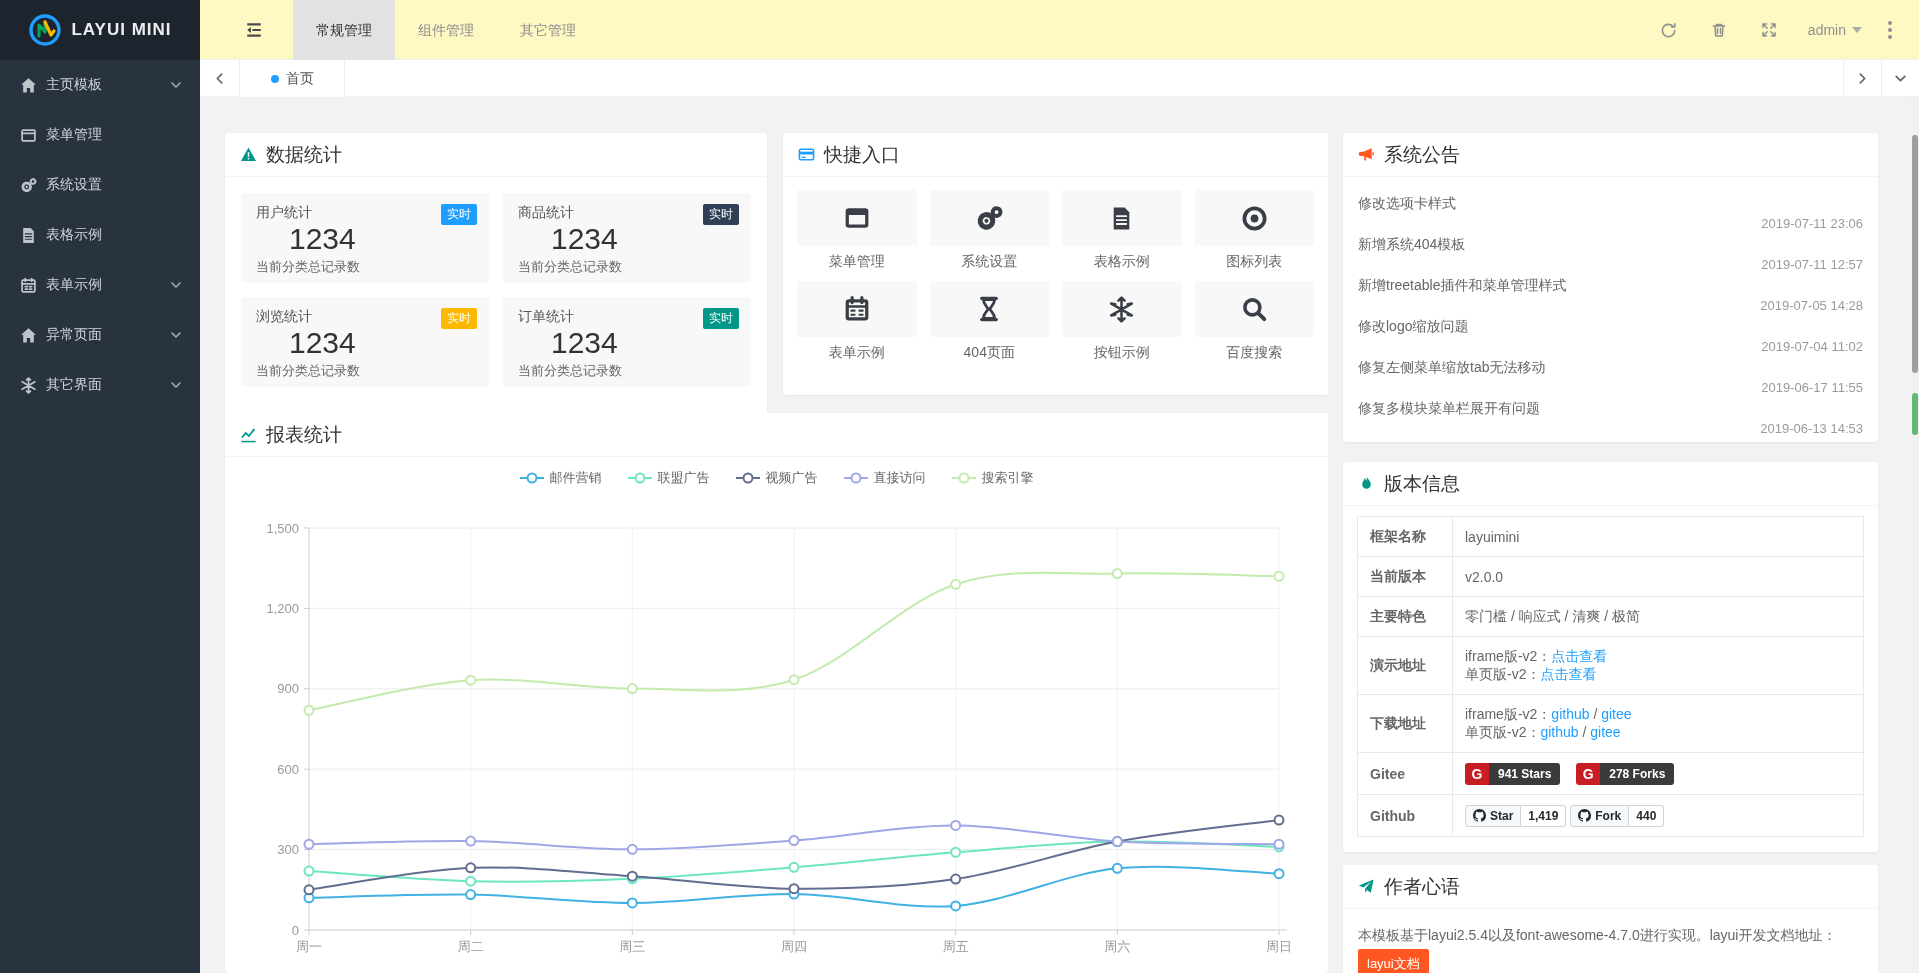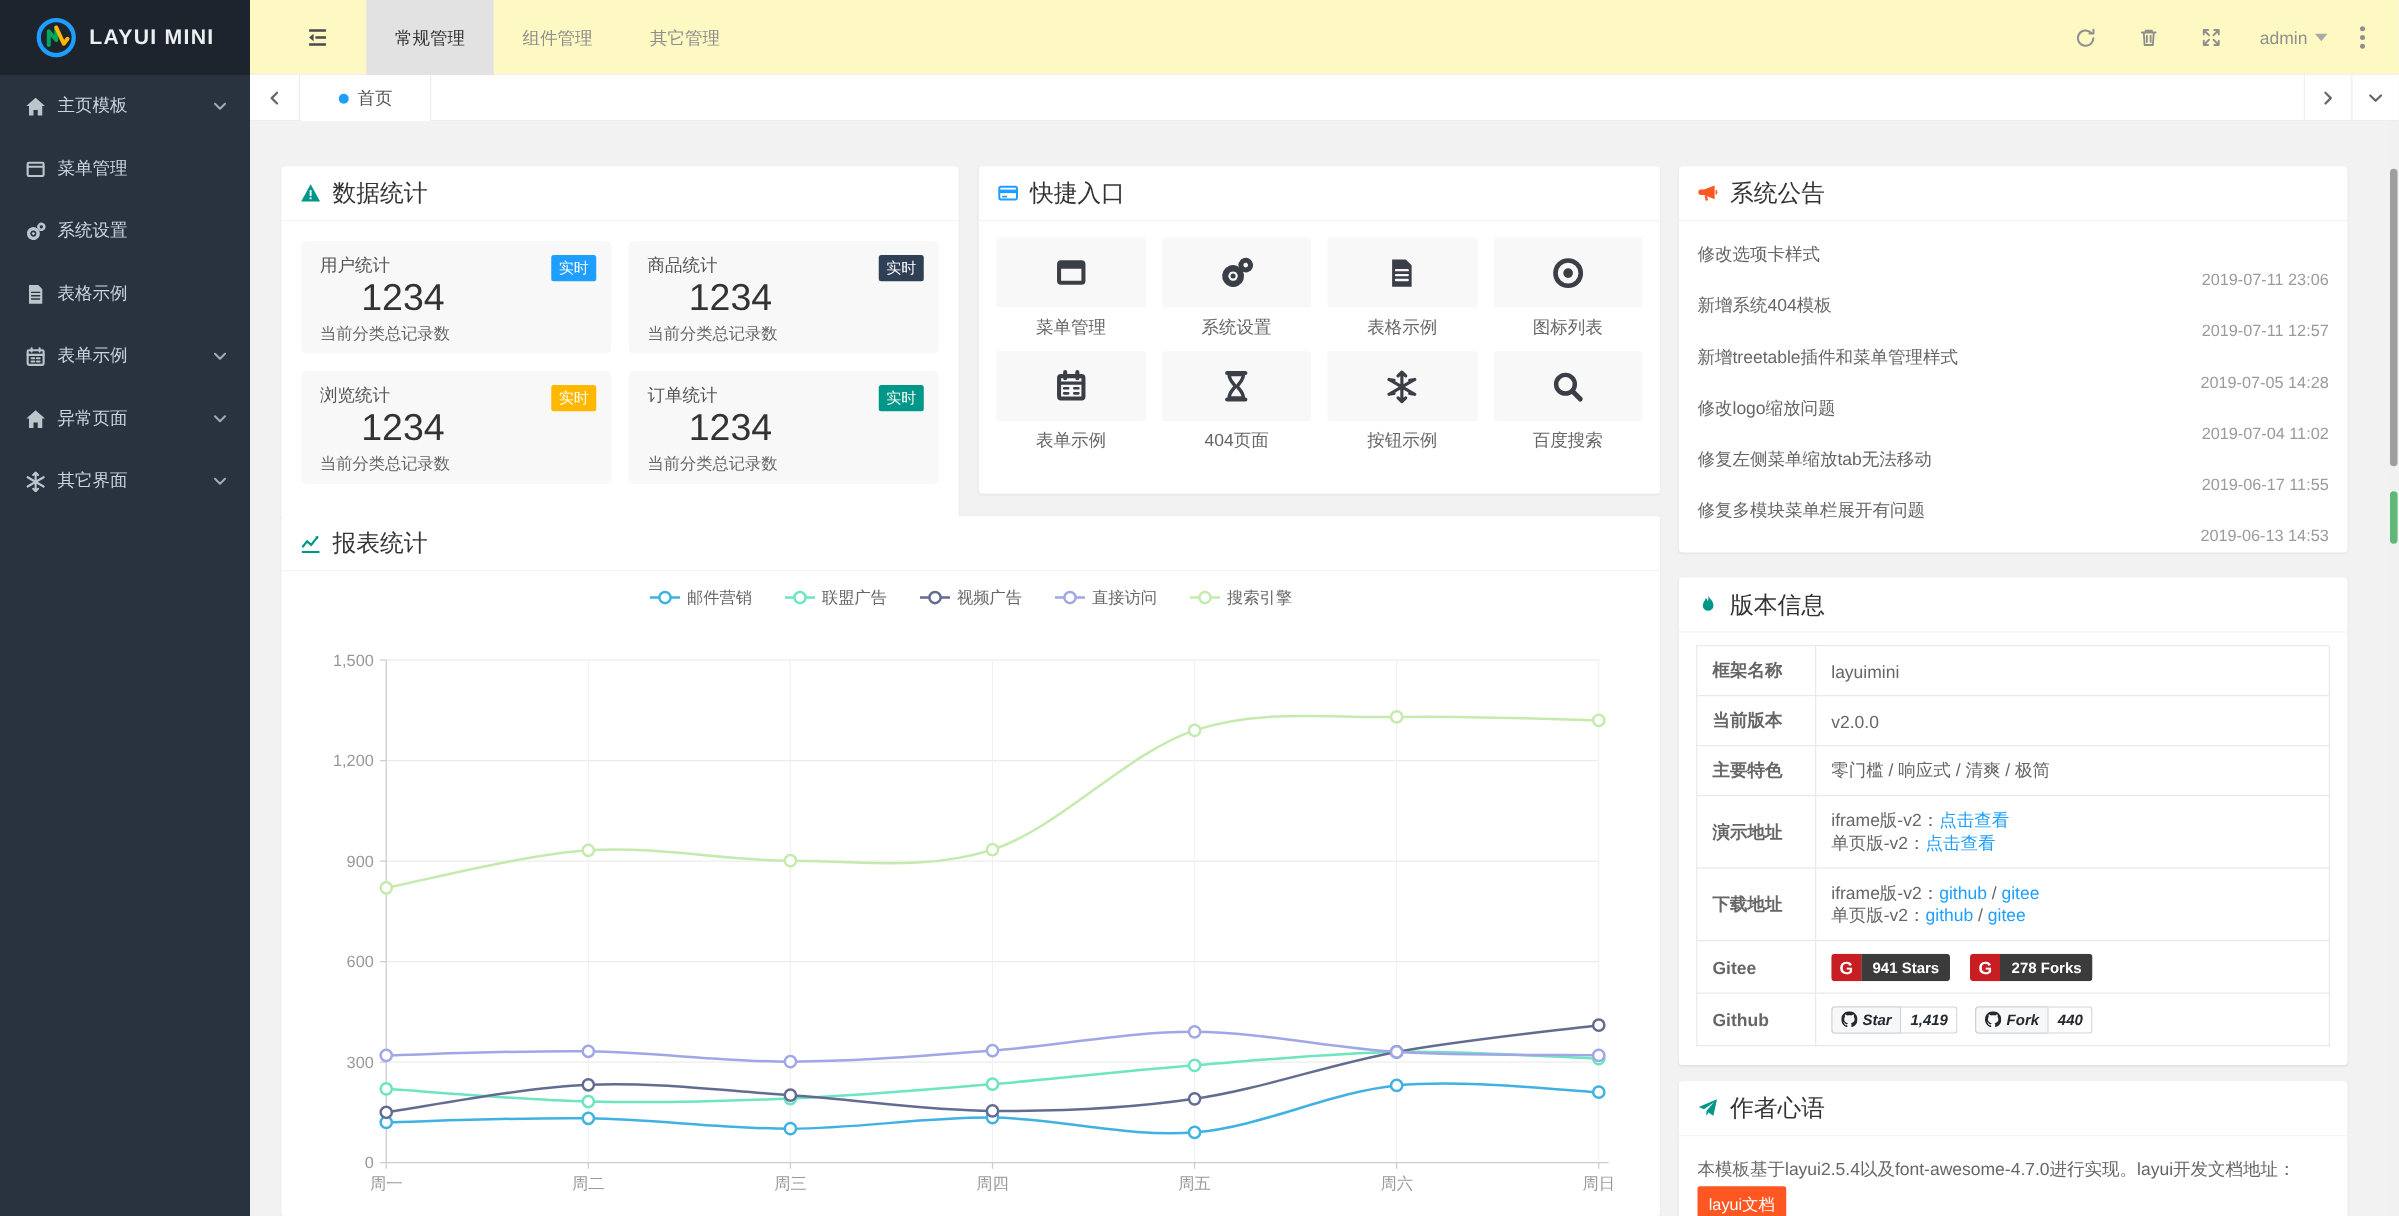--- a/index.html
+++ b/index.html
@@ -80,21 +80,21 @@
   
   .ver-body { padding:10px 14px; }
   .ver-table { width:100%; border-collapse:collapse; font-size:14px; color:#666; }
   .ver-table td { border:1px solid #e9e9e9; padding:6px 12px; }
   .ver-table td.lb { width:95px;font-weight:bold; }
   .ver-table a { color:#1E9FFF; text-decoration:none; cursor:pointer; }
   .r40 td{ height:40px; } .r58 td{ height:58px; } .r42 td{ height:42px; }
   .gitee-badge { display:inline-flex; align-items:stretch; height:22px; border-radius:3px; overflow:hidden; margin-right:12px; cursor:pointer; vertical-align:middle; }
   .gitee-badge .g-ico { width:24px; background:#C71D23; color:#fff; font-weight:bold; font-size:14px; display:flex; align-items:center; justify-content:center; }
   .gitee-badge .g-txt { background:#3b3b3b; color:#fff; font-size:12px; font-weight:bold; display:flex; align-items:center; padding:0 9px; }
-  .gh-group { display:inline-flex; margin-right:10px; vertical-align:middle;font-style:italic; }
+  .gh-group { display:inline-flex; margin-right:0; vertical-align:middle; }
   .gh-btn { display:inline-flex; align-items:center; gap:4px; height:22px; padding:0 7px; background:#f6f8fa; border:1px solid #d0d3d6; border-radius:3px 0 0 3px; font-size:12px; font-weight:bold; color:#24292e; cursor:pointer; }
   .gh-btn svg { fill:#24292e; }
   .gh-count { display:inline-flex; align-items:center; height:22px; padding:0 7px; background:#fff; border:1px solid #d0d3d6; border-left:none; border-radius:0 3px 3px 0; font-size:12px; font-weight:bold; color:#24292e; cursor:pointer; }
 
   
   .author-body { padding:13px 15px; font-size:14px; color:#666; line-height:1.9; }
   .badge-orange { display:inline-block; background:#FF5722; color:#fff; font-size:13px; padding:3px 9px; border-radius:2px; cursor:pointer; }
 
   
   .scroll-track { position:absolute; right:0; top:97px; width:8px; height:876px; background:#f1f1f1; z-index:6; }

